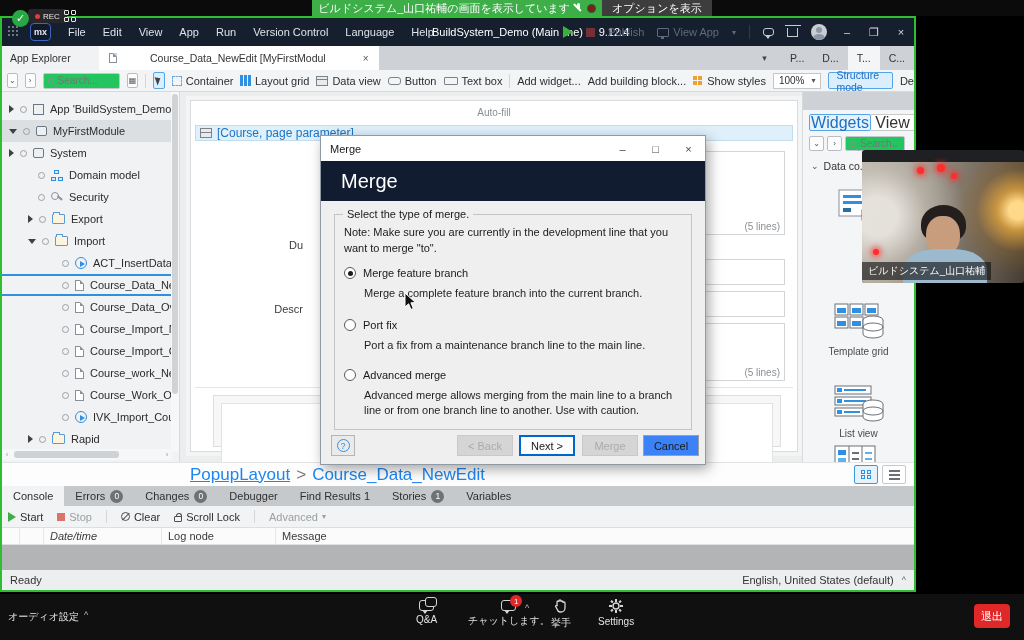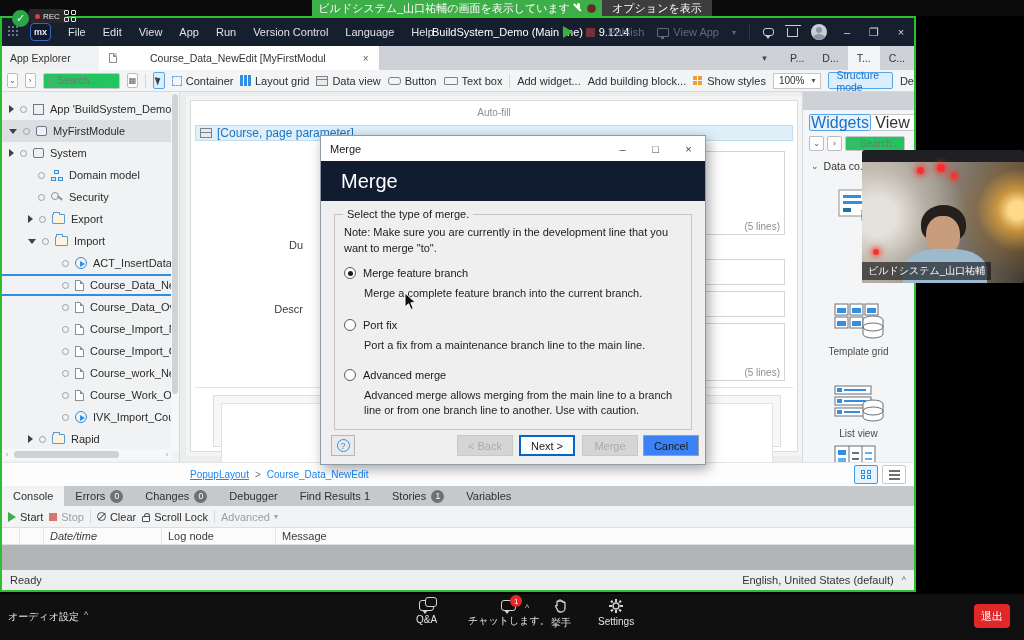--- a/index.html
+++ b/index.html
@@ -160,38 +160,38 @@
   .wbtn.off { width:44px; border:1px solid #c6cacd; background:#fff; color:#333; border-left:none; }
   #tb-minirow { position:absolute; top:44px; left:6px; display:flex; gap:3px; align-items:center; }
   .searchbox.small { width:60px; height:15px; }
   #tb-section { position:absolute; top:68px; left:8px; right:4px; display:flex; align-items:center; gap:5px; color:#333; font-size:10.5px; }
   #tb-section .up { margin-left:auto; color:#8a9097; font-size:9px; }
   .tbx-item { position:absolute; left:0; width:100%; display:flex; flex-direction:column; align-items:center; gap:4px; color:#4a4a4a; }
   .tbx-item svg { display:block; }
 
   
   #crumbrow { flex:0 0 24px; background:#fdfdfd; border-top:1px solid #e2e4e6; display:flex; align-items:center; position:relative;
-    padding-left:188px; font-size:10px; gap:6px; }
+    padding-left:188px; font-size:17px; gap:6px; }
   #crumbrow .link { color:#1c86f2; text-decoration:underline; }
   #crumbrow .cur { color:#1c86f2; }
   #crumbrow .sep { color:#777; }
   #view-toggles { position:absolute; right:8px; top:2px; display:flex; gap:4px; }
   .vt-btn { width:24px; height:19px; border:1px solid #c6cacd; background:#fff; display:flex; align-items:center; justify-content:center; border-radius:2px; }
   .vt-btn.on { border-color:#3a9ae0; background:#e7f3fc; }
   .vt-grid { display:grid; grid-template-columns:4px 4px; grid-template-rows:4px 4px; gap:1.5px; }
   .vt-grid i { border:1.2px solid #2f8fe0; }
   .vt-list { display:flex; flex-direction:column; gap:2px; }
   .vt-list i { width:11px; height:2px; background:#6b7076; }
 
   
   #ctabs { flex:0 0 20px; background:#c6c9cc; display:flex; font-size:11px; color:#2f2f2f; align-items:stretch; }
   .ctab { display:flex; align-items:center; gap:5px; padding:0 11px; }
   .ctab.active { background:#f2f3f4; }
   .badge { width:13px; height:13px; border-radius:50%; background:#6f7275; color:#fff; font-size:8.5px; display:flex; align-items:center; justify-content:center; }
-  #cactions { flex:0 0 22px; background:#f2f3f4; border-bottom:1px solid #dcdee0; display:flex; align-items:center; gap:6px; padding-left:6px; font-size:11px; color:#2f2f2f; }
+  #cactions { flex:0 0 22px; background:#f2f3f4; border-bottom:1px solid #dcdee0; display:flex; align-items:center; gap:14px; padding-left:6px; font-size:11px; color:#2f2f2f; }
   .act { display:flex; align-items:center; gap:4px; }
   .act .tri { width:0; height:0; border-left:8px solid #3fae49; border-top:5px solid transparent; border-bottom:5px solid transparent; }
   .act .sq { width:8px; height:8px; background:#cf4a3e; opacity:.75; }
   .act.off { color:#9aa0a4; }
   .clear-ico { width:9px; height:9px; border:1.3px solid #4a4f54; border-radius:50%; position:relative; }
   .clear-ico:after { content:""; position:absolute; left:-1px; top:3.2px; width:10px; height:1.3px; background:#4a4f54; transform:rotate(-45deg); }
   .lock-ico { width:8px; height:6px; border:1.2px solid #4a4f54; border-radius:1px; position:relative; margin-top:4px; }
   .lock-ico:before { content:""; position:absolute; left:1px; top:-4px; width:4px; height:3px; border:1.2px solid #4a4f54; border-bottom:none; border-radius:3px 3px 0 0; }
   .csep { width:1px; height:13px; background:#d5d7d9; }
   #cheader { flex:0 0 17px; background:#fbfbfc; border-bottom:1px solid #e0e0e0; display:flex; font-size:11px; color:#3a3a3a; align-items:center; }

